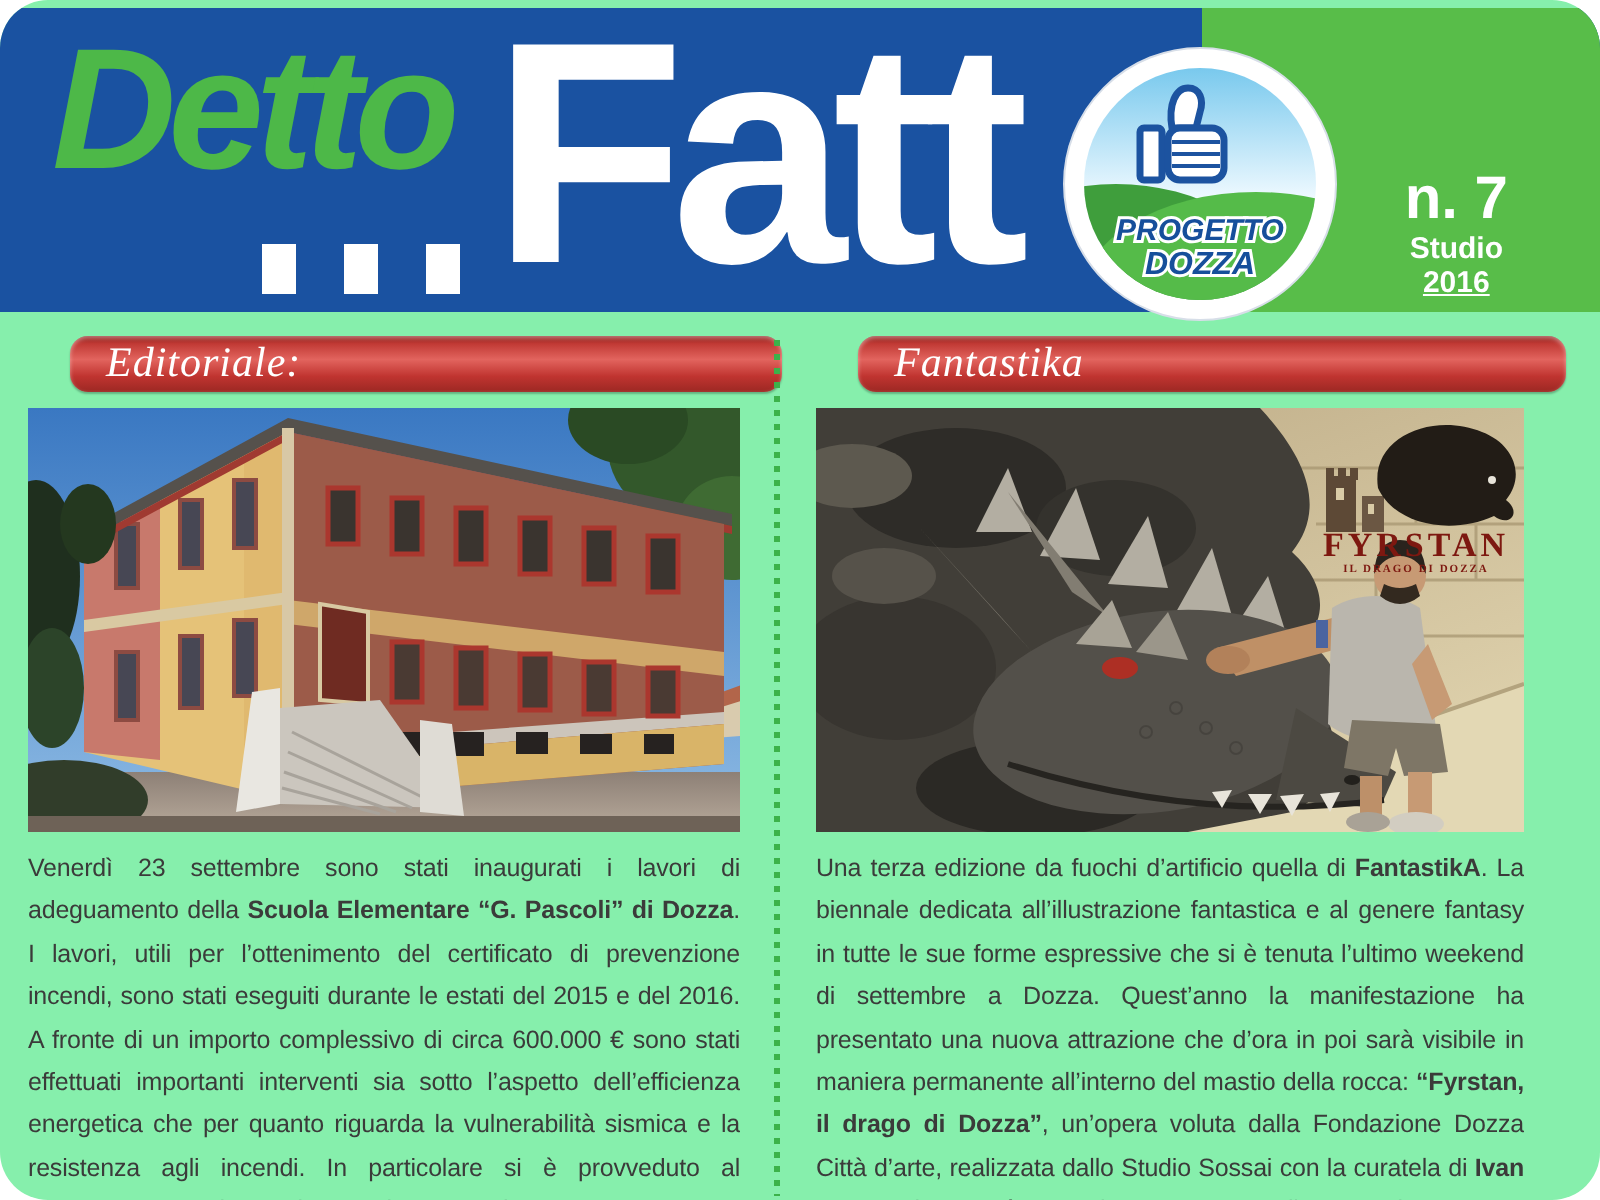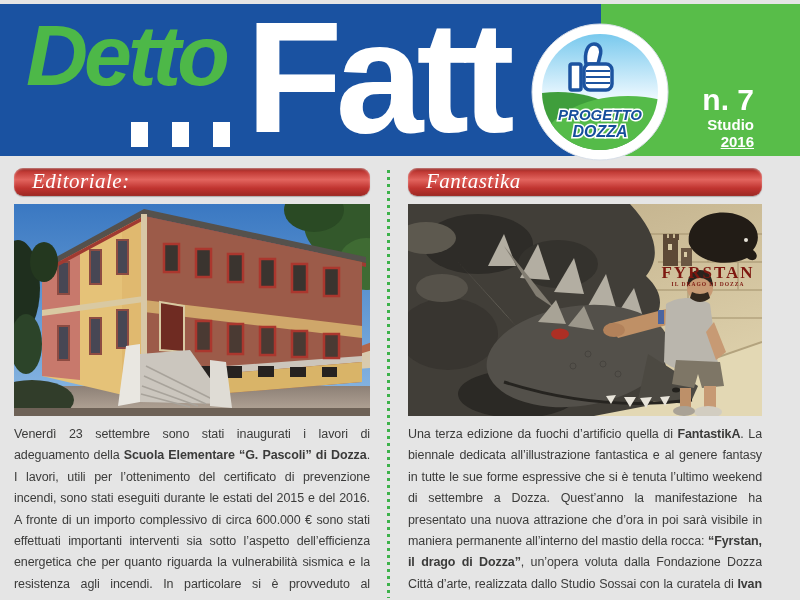--- a/index.html
+++ b/index.html
@@ -1,39 +1,39 @@
 <!DOCTYPE html>
 <html><head>
 <meta charset="utf-8">
 <style>
   html,body{margin:0;padding:0;background:#ffffff;}
-  #page{position:relative;width:800px;height:600px;background:#e5e5e5;overflow:hidden;
-        font-family:"Liberation Sans",sans-serif;}
+  #page{position:relative;width:800px;height:600px;background:#86efac;overflow:hidden;
+        font-family:"Liberation Sans",sans-serif;border-radius:24px;}
 
   
   .header{position:absolute;left:0;top:4px;width:800px;height:152px;background:#1a52a1;}
   .header-green{position:absolute;left:601px;top:0;width:199px;height:152px;background:#58bd49;}
   .title-detto{position:absolute;left:26px;top:8px;
       font:italic 700 86px/1 "Liberation Sans",sans-serif;color:#4db848;letter-spacing:-4px;}
   .title-dots{position:absolute;left:131px;top:118px;display:flex;gap:24px;}
   .title-dots span{width:17px;height:25px;background:#ffffff;display:block;}
   .title-fatto{position:absolute;left:246px;top:-6px;
       font:700 158px/1 "Liberation Sans",sans-serif;color:#ffffff;letter-spacing:-7px;}
   .badge{position:absolute;left:530px;top:22px;width:140px;height:140px;z-index:3;}
-  .issue{position:absolute;right:46px;top:80px;text-align:right;color:#ffffff;}
+  .issue{position:absolute;right:46px;top:80px;text-align:center;color:#ffffff;}
   .issue-number{font:700 30px/32px "Liberation Sans",sans-serif;}
   .issue-month{font:700 15px/17px "Liberation Sans",sans-serif;}
   .issue-year{font:700 15px/18px "Liberation Sans",sans-serif;text-decoration:underline;}
 
   
   .banner{position:absolute;top:168px;height:28px;border-radius:9px;box-sizing:border-box;
       background:linear-gradient(180deg,#8e211d 0%,#c13a35 14%,#e2645e 42%,#c03430 72%,#9c2823 100%);
       box-shadow:inset 0 1px 2px rgba(255,255,255,.45), 0 1px 1px rgba(0,0,0,.25);
       color:#ffffff;font:italic 21px/27px "Liberation Serif",serif;padding-left:18px;
-      letter-spacing:.5px;}
+      letter-spacing:.5px;margin-left:21px;}
   .banner-left{left:14px;width:356px;}
   .banner-right{left:408px;width:354px;}
 
   
   .photo{position:absolute;top:204px;height:212px;}
   .photo-left{left:14px;width:356px;}
   .photo-right{left:408px;width:354px;}
   .photo svg{display:block;width:100%;height:100%;}
 
   

